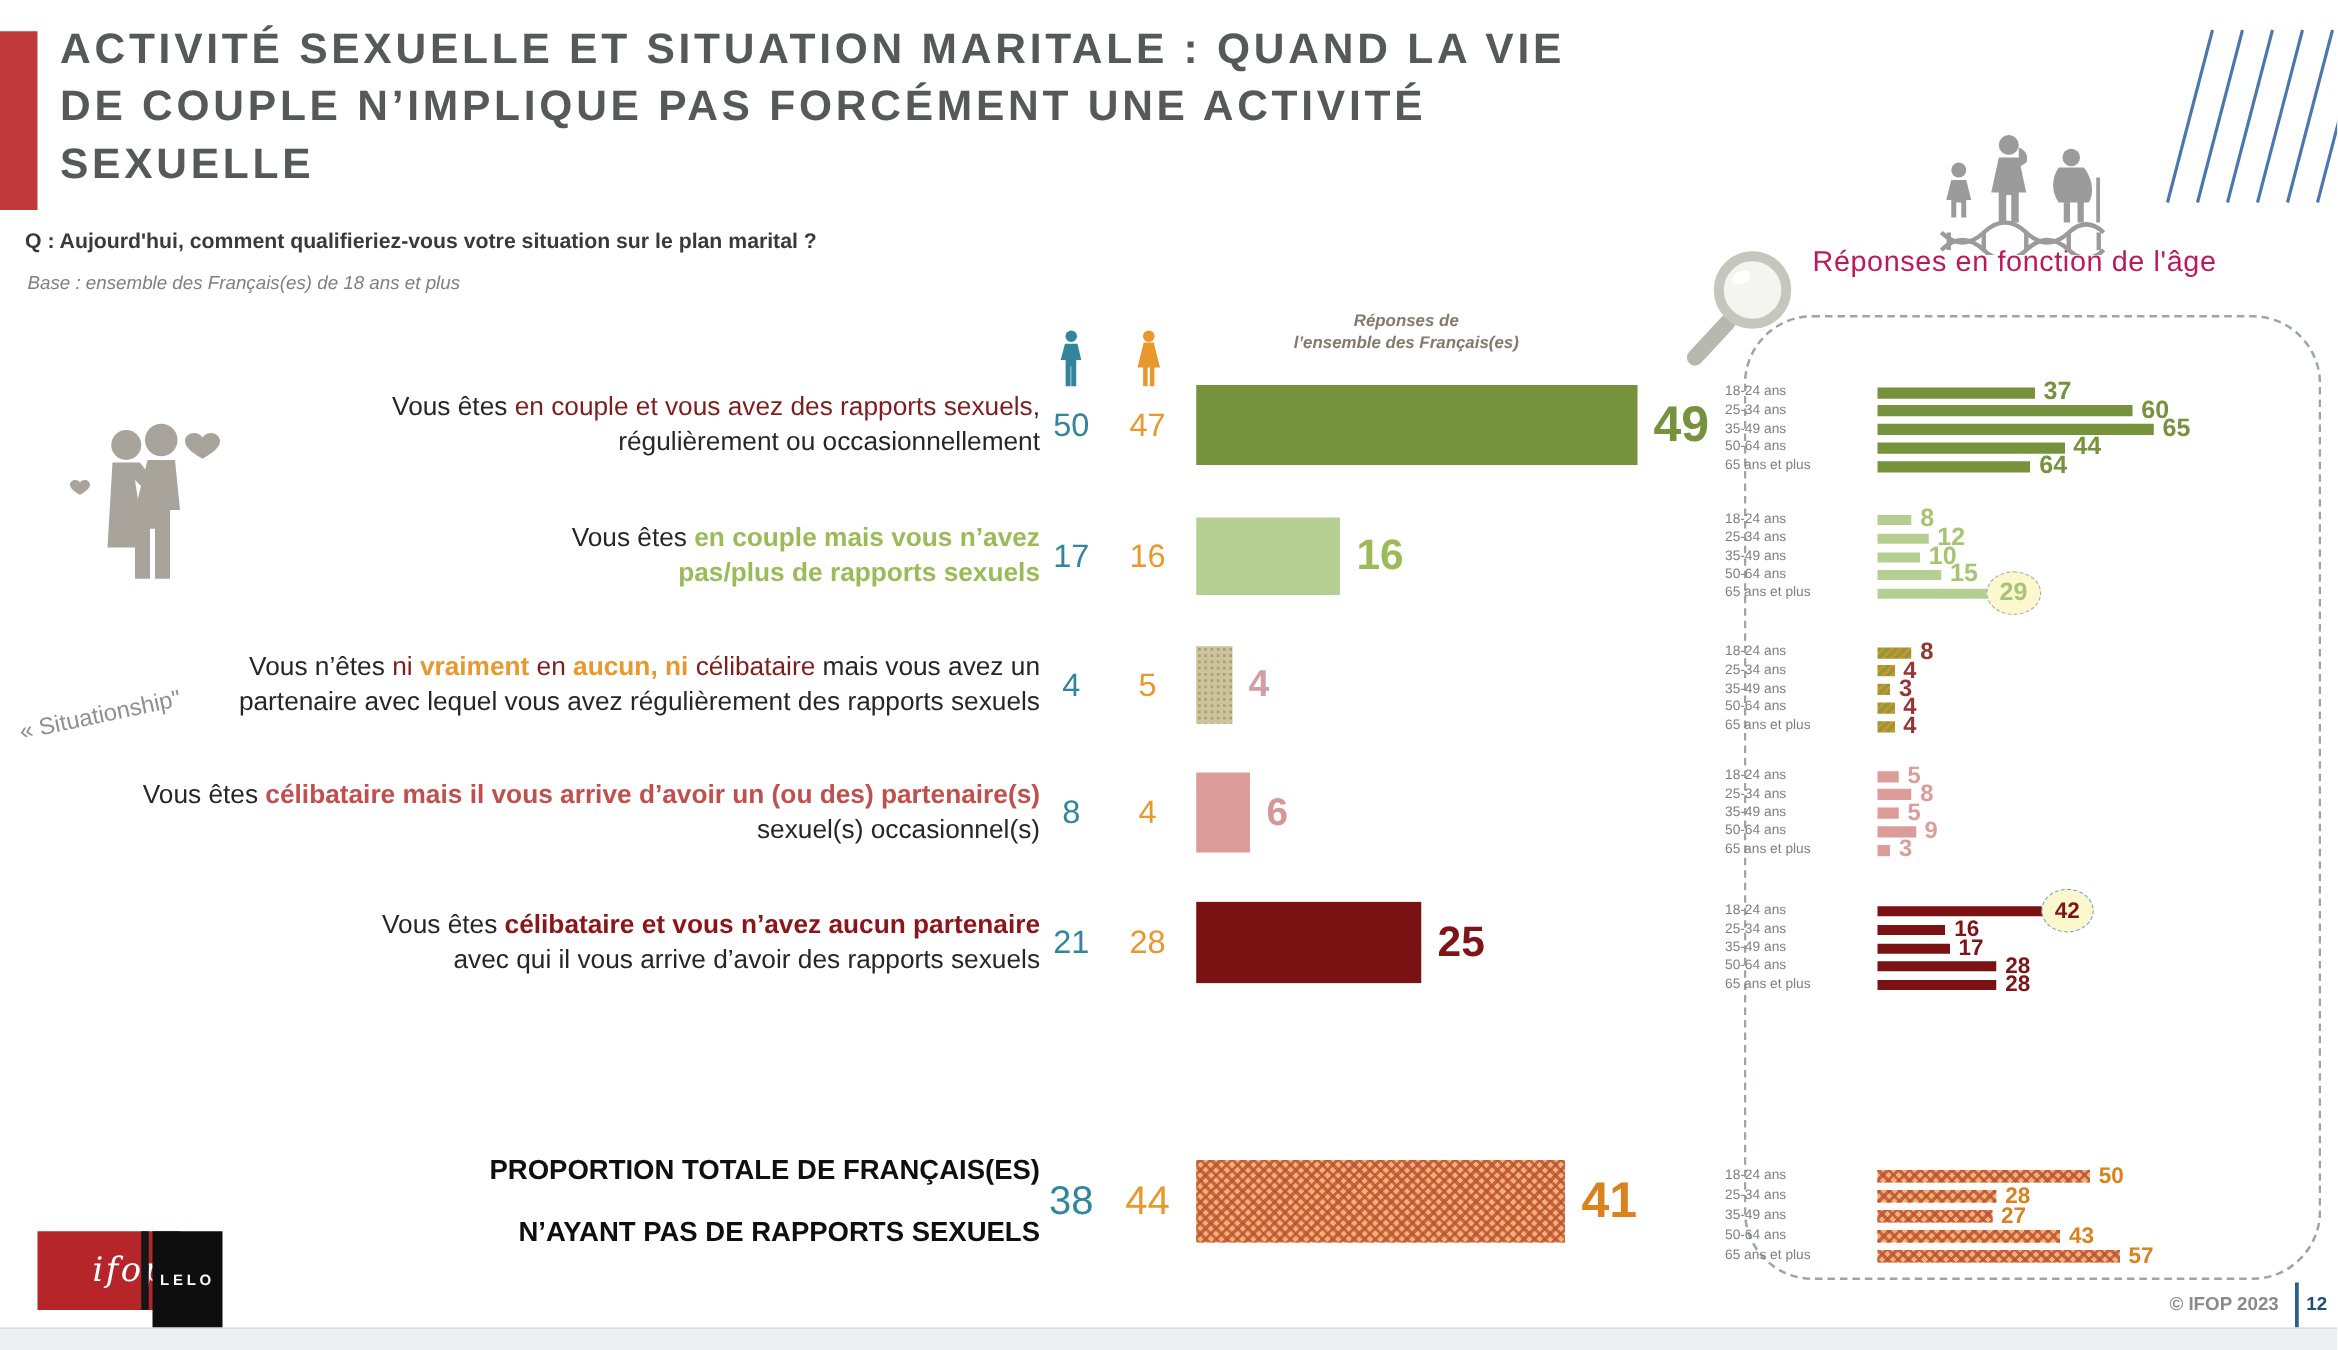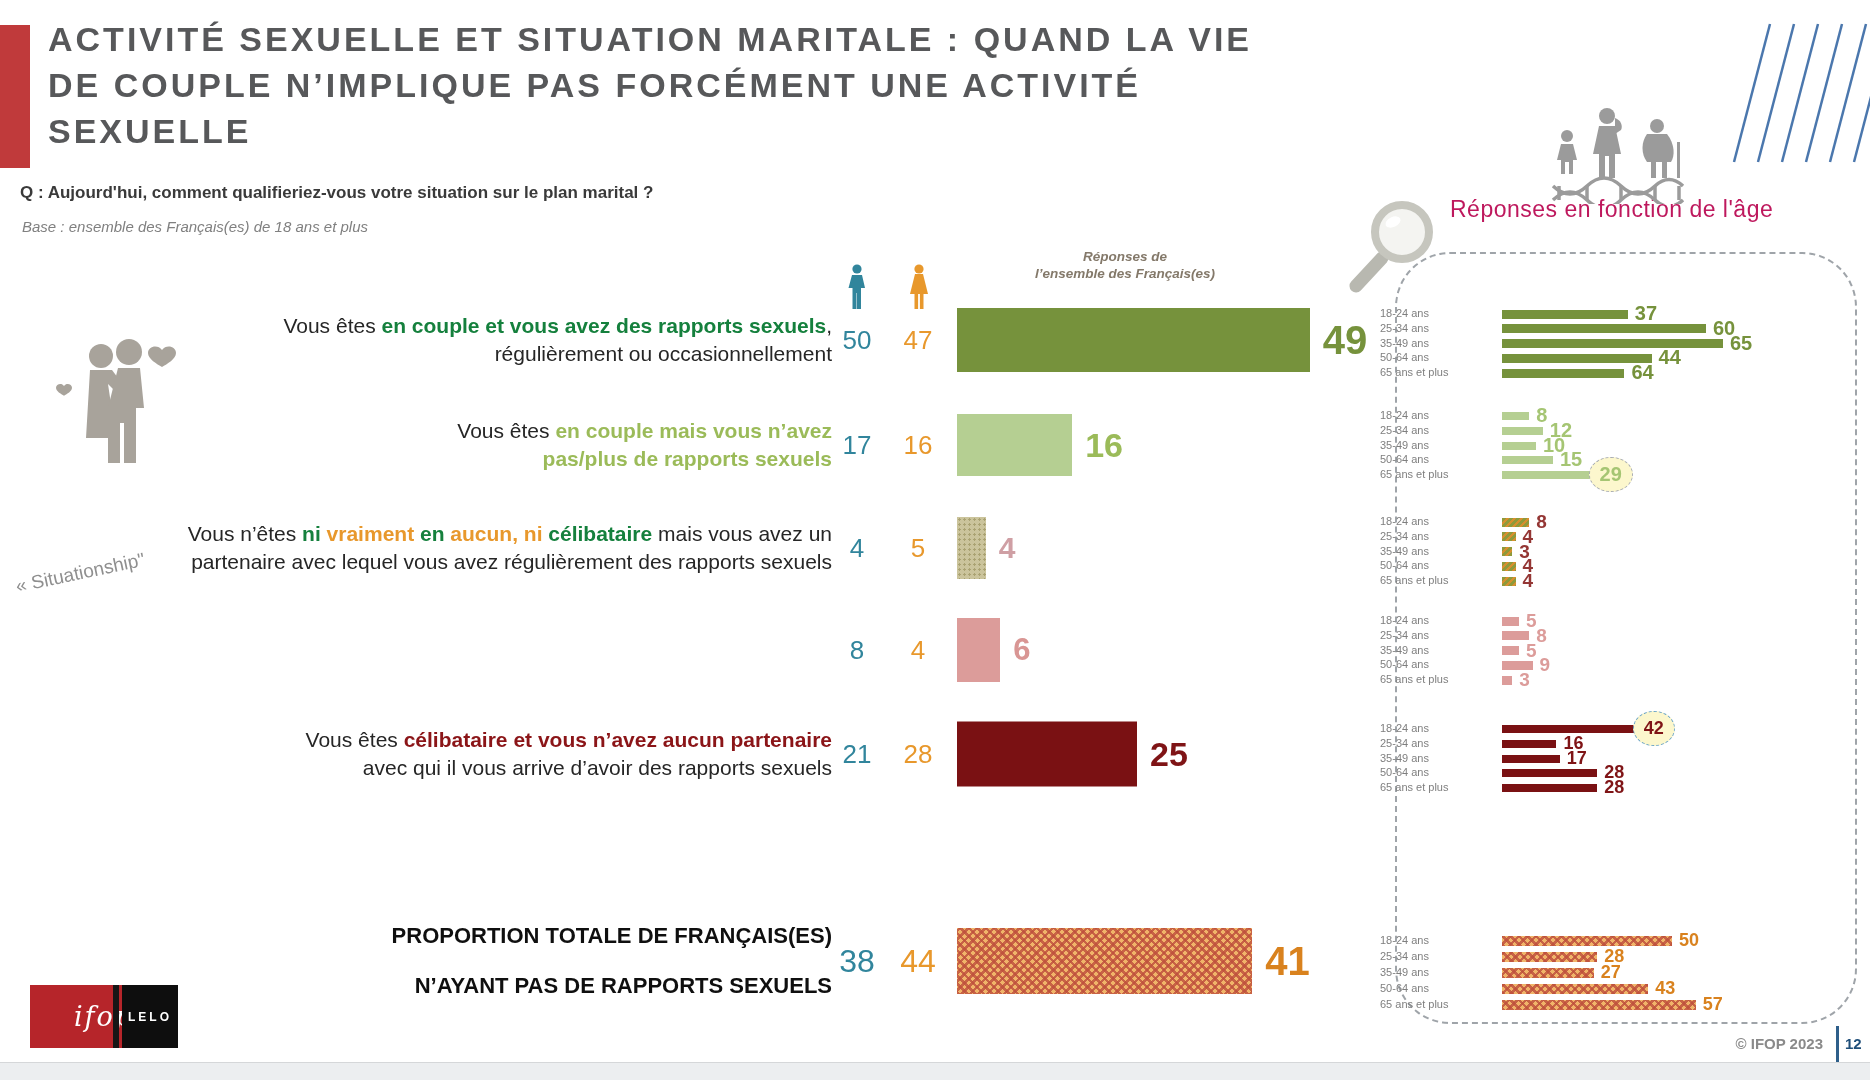--- a/index.html
+++ b/index.html
@@ -18,21 +18,21 @@
   #man-ic{left:845px;} #woman-ic{left:906px;}
   
   #ens-head{position:absolute;left:1030px;top:248px;width:190px;text-align:center;font-size:13.5px;
             font-weight:700;font-style:italic;color:#84796a;white-space:pre-line;line-height:17px;}
   
   .mrow{position:absolute;left:0;width:1870px;}
   .mlabel{position:absolute;left:40px;width:792px;top:50%;transform:translateY(-50%);
           text-align:right;font-size:21px;line-height:28px;white-space:pre-line;color:#262626;}
   .mrow-total .mlabel{font-size:22px;line-height:50px;}
   .t-k{color:#262626;} .t-kb{color:#0f0f0f;font-weight:700;}
-  .t-green{color:#15803d;font-weight:700;} .t-lightgreen{color:#9bbb59;font-weight:700;}
+  .t-green{color:#7f1d1d;font-weight:400;} .t-lightgreen{color:#9bbb59;font-weight:700;}
   .t-orange{color:#e8982c;font-weight:700;} .t-rose{color:#c0504d;font-weight:700;}
   .t-darkred{color:#8b1518;font-weight:700;}
   .mmen,.mwomen{position:absolute;top:50%;transform:translateY(-50%);font-size:26px;text-align:center;}
   .mmen{left:826px;width:62px;color:#31859c;} .mwomen{left:888px;width:60px;color:#e8982c;}
   .mrow-total .mmen,.mrow-total .mwomen{font-size:32px;}
   .mbar{position:absolute;left:957px;top:50%;transform:translateY(-50%);}
   .mtotal{position:absolute;top:50%;transform:translateY(-50%);font-weight:700;}
   .bar-olive{background:#76923c;} .bar-lightgreen{background:#b5cf92;}
   .bar-pink{background:#dc9c9a;} .bar-darkred{background:#7a1113;}
   .bar-khaki{background-color:#cbc49c;background-image:radial-gradient(#aaa272 1.2px,transparent 1.4px);background-size:5px 5px;}
@@ -64,21 +64,21 @@
   .avc-darkred{color:#7f1416;font-weight:700;font-size:18px;}
   .avc-orangepat{color:#d9821e;font-weight:600;font-size:18px;}
   .aval.circled{border-radius:50%;padding:7px 10px;background:#fcf7cd;text-align:center;}
   .circ-gray{border:1.6px dashed #a9adb2;}
   .circ-blue{border:1.6px dashed #6fa7c7;}
   
   #ifop-logo{position:absolute;left:30px;top:985px;width:80px;height:63px;background:#b6252a;
              display:flex;align-items:center;justify-content:center;padding-left:34px;}
   #ifop-logo span{color:#fff;font-family:"DejaVu Serif",serif;font-style:italic;font-size:27px;letter-spacing:2px;}
   #logo-sep{position:absolute;left:113px;top:985px;width:6px;height:63px;background:#161616;}
-  #lelo-logo{position:absolute;left:122px;top:985px;width:56px;height:63px;background:#0e0e0e;
+  #lelo-logo{position:absolute;left:122px;top:985px;width:56px;height:78px;background:#0e0e0e;
              display:flex;align-items:center;justify-content:center;}
   #lelo-logo span{color:#fff;font-size:12px;font-weight:700;letter-spacing:3px;}
   #copyright{position:absolute;left:1650px;top:1035px;width:173px;text-align:right;font-size:15px;
              font-weight:700;color:#8a8a8a;}
   #page-divider{position:absolute;left:1836px;top:1026px;width:3px;height:36px;background:#2e5f8a;}
   #page-num{position:absolute;left:1845px;top:1035px;font-size:15px;font-weight:700;color:#1f4e79;}
   #bottom-strip{position:absolute;left:0;top:1062px;width:1870px;height:18px;background:#eceef0;
                 border-top:1px solid #d5d7d9;}
 </style>
 </head>
@@ -153,20 +153,22 @@
       </div>
       <div class="mrow" style="top: 513px; height: 70px;">
         <div class="mlabel"><span class="t-k">Vous n’êtes </span><span class="t-green">ni </span><span class="t-orange">vraiment </span><span class="t-green">en </span><span class="t-orange">aucun, </span><span class="t-orange">ni </span><span class="t-green">célibataire</span><span class="t-k"> mais vous avez un
 partenaire avec lequel vous avez régulièrement des rapports sexuels</span></div>
         <div class="mmen">4</div>
         <div class="mwomen">5</div>
         <div class="mbar bar-khaki" style="width: 28.8px; height: 62px;"></div>
         <div class="mtotal tc-khaki" style="font-size: 30px; left: 998.8px;">4</div>
       </div>
       <div class="mrow" style="top: 615px; height: 70px;">
+        <div class="mlabel"><span class="t-k">Vous êtes </span><span class="t-rose">célibataire mais il vous arrive d’avoir un (ou des) partenaire(s)</span><span class="t-k">
+sexuel(s) occasionnel(s)</span></div>
         <div class="mmen">8</div>
         <div class="mwomen">4</div>
         <div class="mbar bar-pink" style="width: 43.2px; height: 64px;"></div>
         <div class="mtotal tc-pink" style="font-size: 31px; left: 1013.2px;">6</div>
       </div>
       <div class="mrow" style="top: 719px; height: 70px;">
         <div class="mlabel"><span class="t-k">Vous êtes </span><span class="t-darkred">célibataire et vous n’avez aucun partenaire</span><span class="t-k">
 avec qui il vous arrive d’avoir des rapports sexuels</span></div>
         <div class="mmen">21</div>
         <div class="mwomen">28</div>

